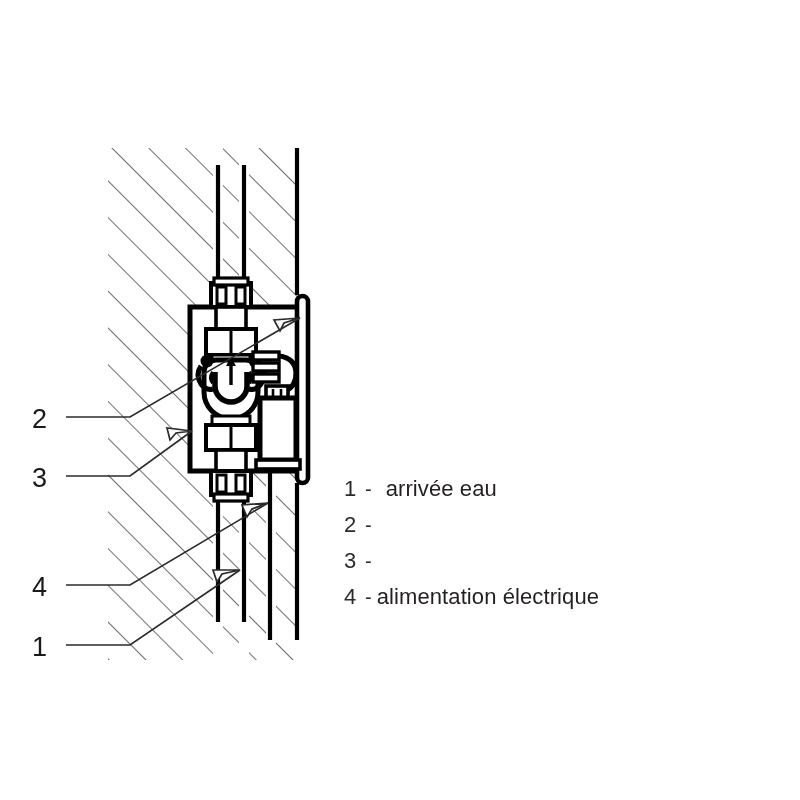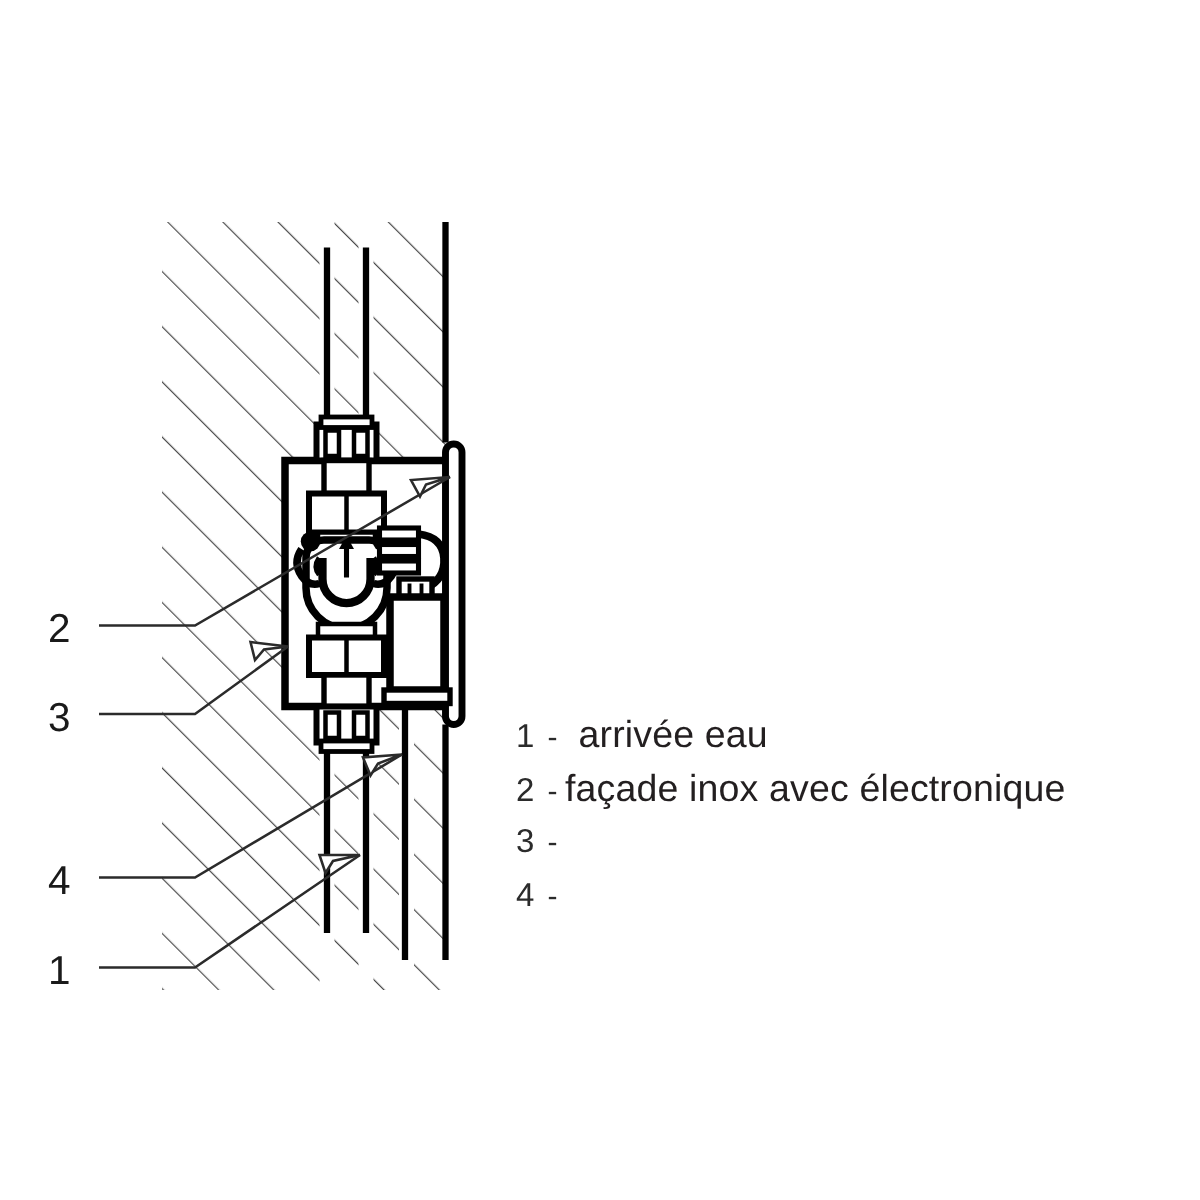--- a/index.html
+++ b/index.html
@@ -46,21 +46,21 @@
     text-align: left;
     font-family: "Liberation Sans", sans-serif;
   }
   .legend-dash {
     font-size: 20px;
     color: #2b2b2b;
     padding-left: 5px;
     padding-right: 5px;
   }
   .legend-text {
-    font-size: 25px;
+    font-size: 22px;
     color: #231f20;
     letter-spacing: 0.1px;
     font-family: "Liberation Sans", sans-serif;
   }
   .legend-row.indent .legend-text {
     padding-left: 9px;
   }
   .callout-num {
     position: absolute;
     font-size: 27px;
@@ -231,28 +231,28 @@
 
     <div class="legend-row indent">
       <span class="legend-num">1</span>
       <span class="legend-dash">-</span>
       <span class="legend-text">arrivée eau</span>
     </div>
 
     <div class="legend-row">
       <span class="legend-num">2</span>
       <span class="legend-dash">-</span>
-      <span class="legend-text">façade inox avec électronique</span>
     </div>
 
     <div class="legend-row">
       <span class="legend-num">3</span>
       <span class="legend-dash">-</span>
     </div>
 
     <div class="legend-row">
       <span class="legend-num">4</span>
       <span class="legend-dash">-</span>
+      <span class="legend-text">alimentation électrique</span>
     </div>
 
   </div>
 
 </div>
 
 </body></html>

